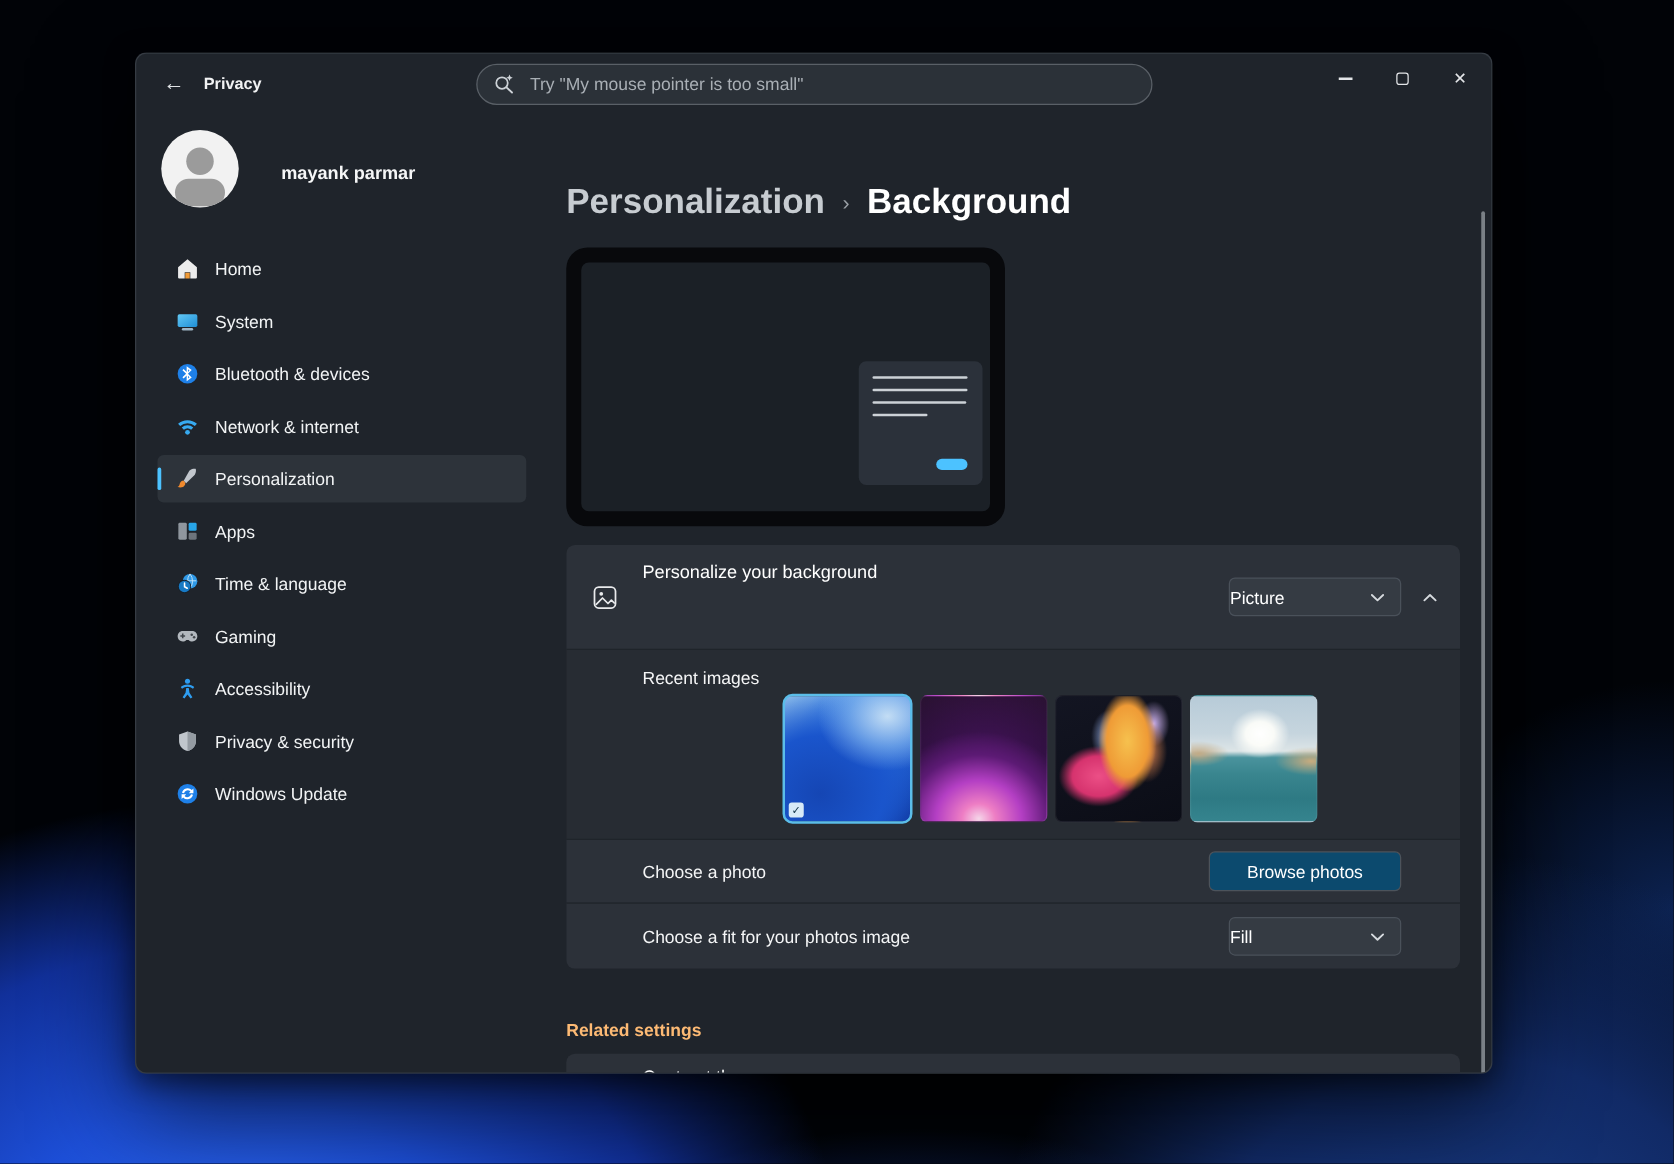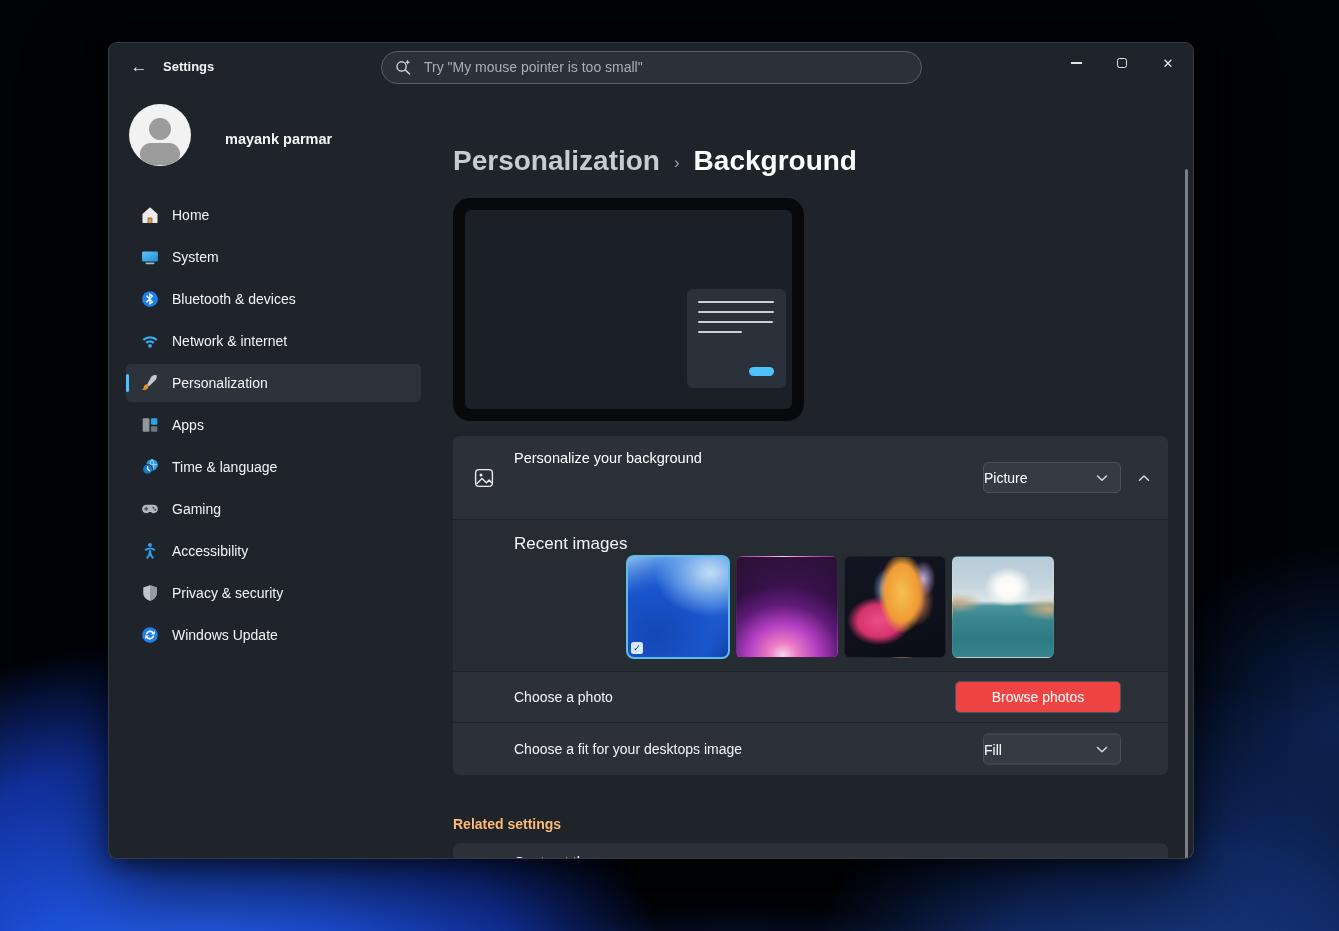--- a/index.html
+++ b/index.html
@@ -103,21 +103,21 @@
     position:absolute; right:47px; width:138px; height:31px;
     background:#353b43; border:1px solid #4a515a; border-radius:5px;
     display:flex; align-items:center; cursor:pointer;
   }
   .dropdown .dd-value { font-size:14px; color:#ffffff; flex:1; }
   .dropdown svg, .expander svg, .chev-right svg { display:block; }
   .dd-chev { margin-right:12px; }
   .card-header .dropdown { top:26px; }
   .expander { position:absolute; right:10px; top:28px; width:28px; height:28px; display:flex; align-items:center; justify-content:center; cursor:pointer; }
   .card-recent { position:relative; height:152px; background:#272c33; border-bottom:1px solid #1f242a; }
-  .recent-label { position:absolute; left:61px; top:14px; font-size:17px; color:#f4f5f6; }
+  .recent-label { position:absolute; left:61px; top:14px; font-size:14px; color:#f4f5f6; }
   .thumbs { position:absolute; left:173px; top:36px; display:flex; }
   .thumb {
     width:102px; height:102px; border-radius:6px; margin-right:6px;
     border:1px solid rgba(255,255,255,0.07); cursor:pointer; position:relative;
   }
   .thumb.selected {
     border:2px solid #5bbde9; border-radius:8px; width:104px; height:104px; margin-top:-1px;
   }
   .thumb-check {
     position:absolute; left:3px; bottom:3px; width:12px; height:12px; border-radius:2.5px;
@@ -142,21 +142,21 @@
   .thumb4 { background:
       radial-gradient(38px 32px at 55% 30%, #ffffff 0%, rgba(255,255,250,0.9) 30%, rgba(235,242,246,0) 62%),
       radial-gradient(34px 14px at 6% 46%, #c2aa85 0%, rgba(195,170,130,0) 72%),
       radial-gradient(40px 16px at 96% 52%, #c9ac7e 0%, rgba(200,170,125,0) 72%),
       linear-gradient(180deg, #b7cbd8 0%, #c6d5de 30%, #dde5e7 44%, #4a939d 49%, #3a868f 62%, #2e7a84 82%, #35848e 100%); }
   .card-row { position:relative; height:50px; background:#2c3139; }
   .card-row + .card-row { border-top:1px solid #1f242a; height:53px; }
   .row-label { position:absolute; left:61px; top:50%; transform:translateY(-50%); font-size:14px; color:#f4f5f6; }
   .btn {
     position:absolute; right:47px; top:50%; transform:translateY(-50%);
-    width:166px; height:32px; background:#ef4444; border:1px solid #4c535b; border-radius:5px;
+    width:154px; height:32px; background:#0c4a6e; border:1px solid #4c535b; border-radius:5px;
     color:#ffffff; font-size:14px; display:flex; align-items:center; justify-content:center; cursor:pointer;
     font-family:"Liberation Sans","DejaVu Sans",sans-serif;
   }
   .card-row .dropdown { top:50%; transform:translateY(-50%); }
   
   .related-heading { position:absolute; left:0; top:725px; font-size:14px; font-weight:700; color:#fdba74; }
   .related-card {
     position:absolute; left:0; top:752px; width:715px; height:66px;
     background:#2c3139; border-radius:7px; cursor:pointer;
   }
@@ -172,21 +172,21 @@
 </head>
 <body>
 
 <div class="desktop">
   <div class="app-window">
 
     <div class="titlebar">
       <div class="back-btn">
         <span>←</span>
       </div>
-      <div class="app-title">Settings</div>
+      <div class="app-title">Privacy</div>
       <div class="search-wrap">
         <input class="search-input" type="text" placeholder="Try &quot;My mouse pointer is too small&quot;" style="">
         <svg class="search-icon" viewBox="0 0 19 19" fill="none">
           <circle cx="7.6" cy="8.4" r="4.6" stroke="#cdd2d7" stroke-width="1.4"></circle>
           <path d="M11.2 11.9 15.6 16" stroke="#cdd2d7" stroke-width="1.5" stroke-linecap="round"></path>
           <path d="M13.6 1.6l.8 1.8 1.8.8-1.8.8-.8 1.8-.8-1.8-1.8-.8 1.8-.8z" fill="#cdd2d7"></path>
         </svg>
       </div>
       <div class="win-controls">
         <div class="wc-btn">
@@ -382,21 +382,21 @@
             <div class="thumb thumb4"></div>
           </div>
         </div>
 
         <div class="card-row">
           <div class="row-label">Choose a photo</div>
           <button class="btn">Browse photos</button>
         </div>
 
         <div class="card-row">
-          <div class="row-label">Choose a fit for your desktops image</div>
+          <div class="row-label">Choose a fit for your photos image</div>
           <div class="dropdown">
             <span class="dd-value">Fill</span>
             <svg class="dd-chev" width="12" height="8" viewBox="0 0 12 8" fill="none">
                 <path d="M1.5 2 6 6.3 10.5 2" stroke="#d6dade" stroke-width="1.5" stroke-linecap="round" stroke-linejoin="round"></path>
               </svg>
           </div>
         </div>
       </div>
 
       <div class="related-heading">Related settings</div>

